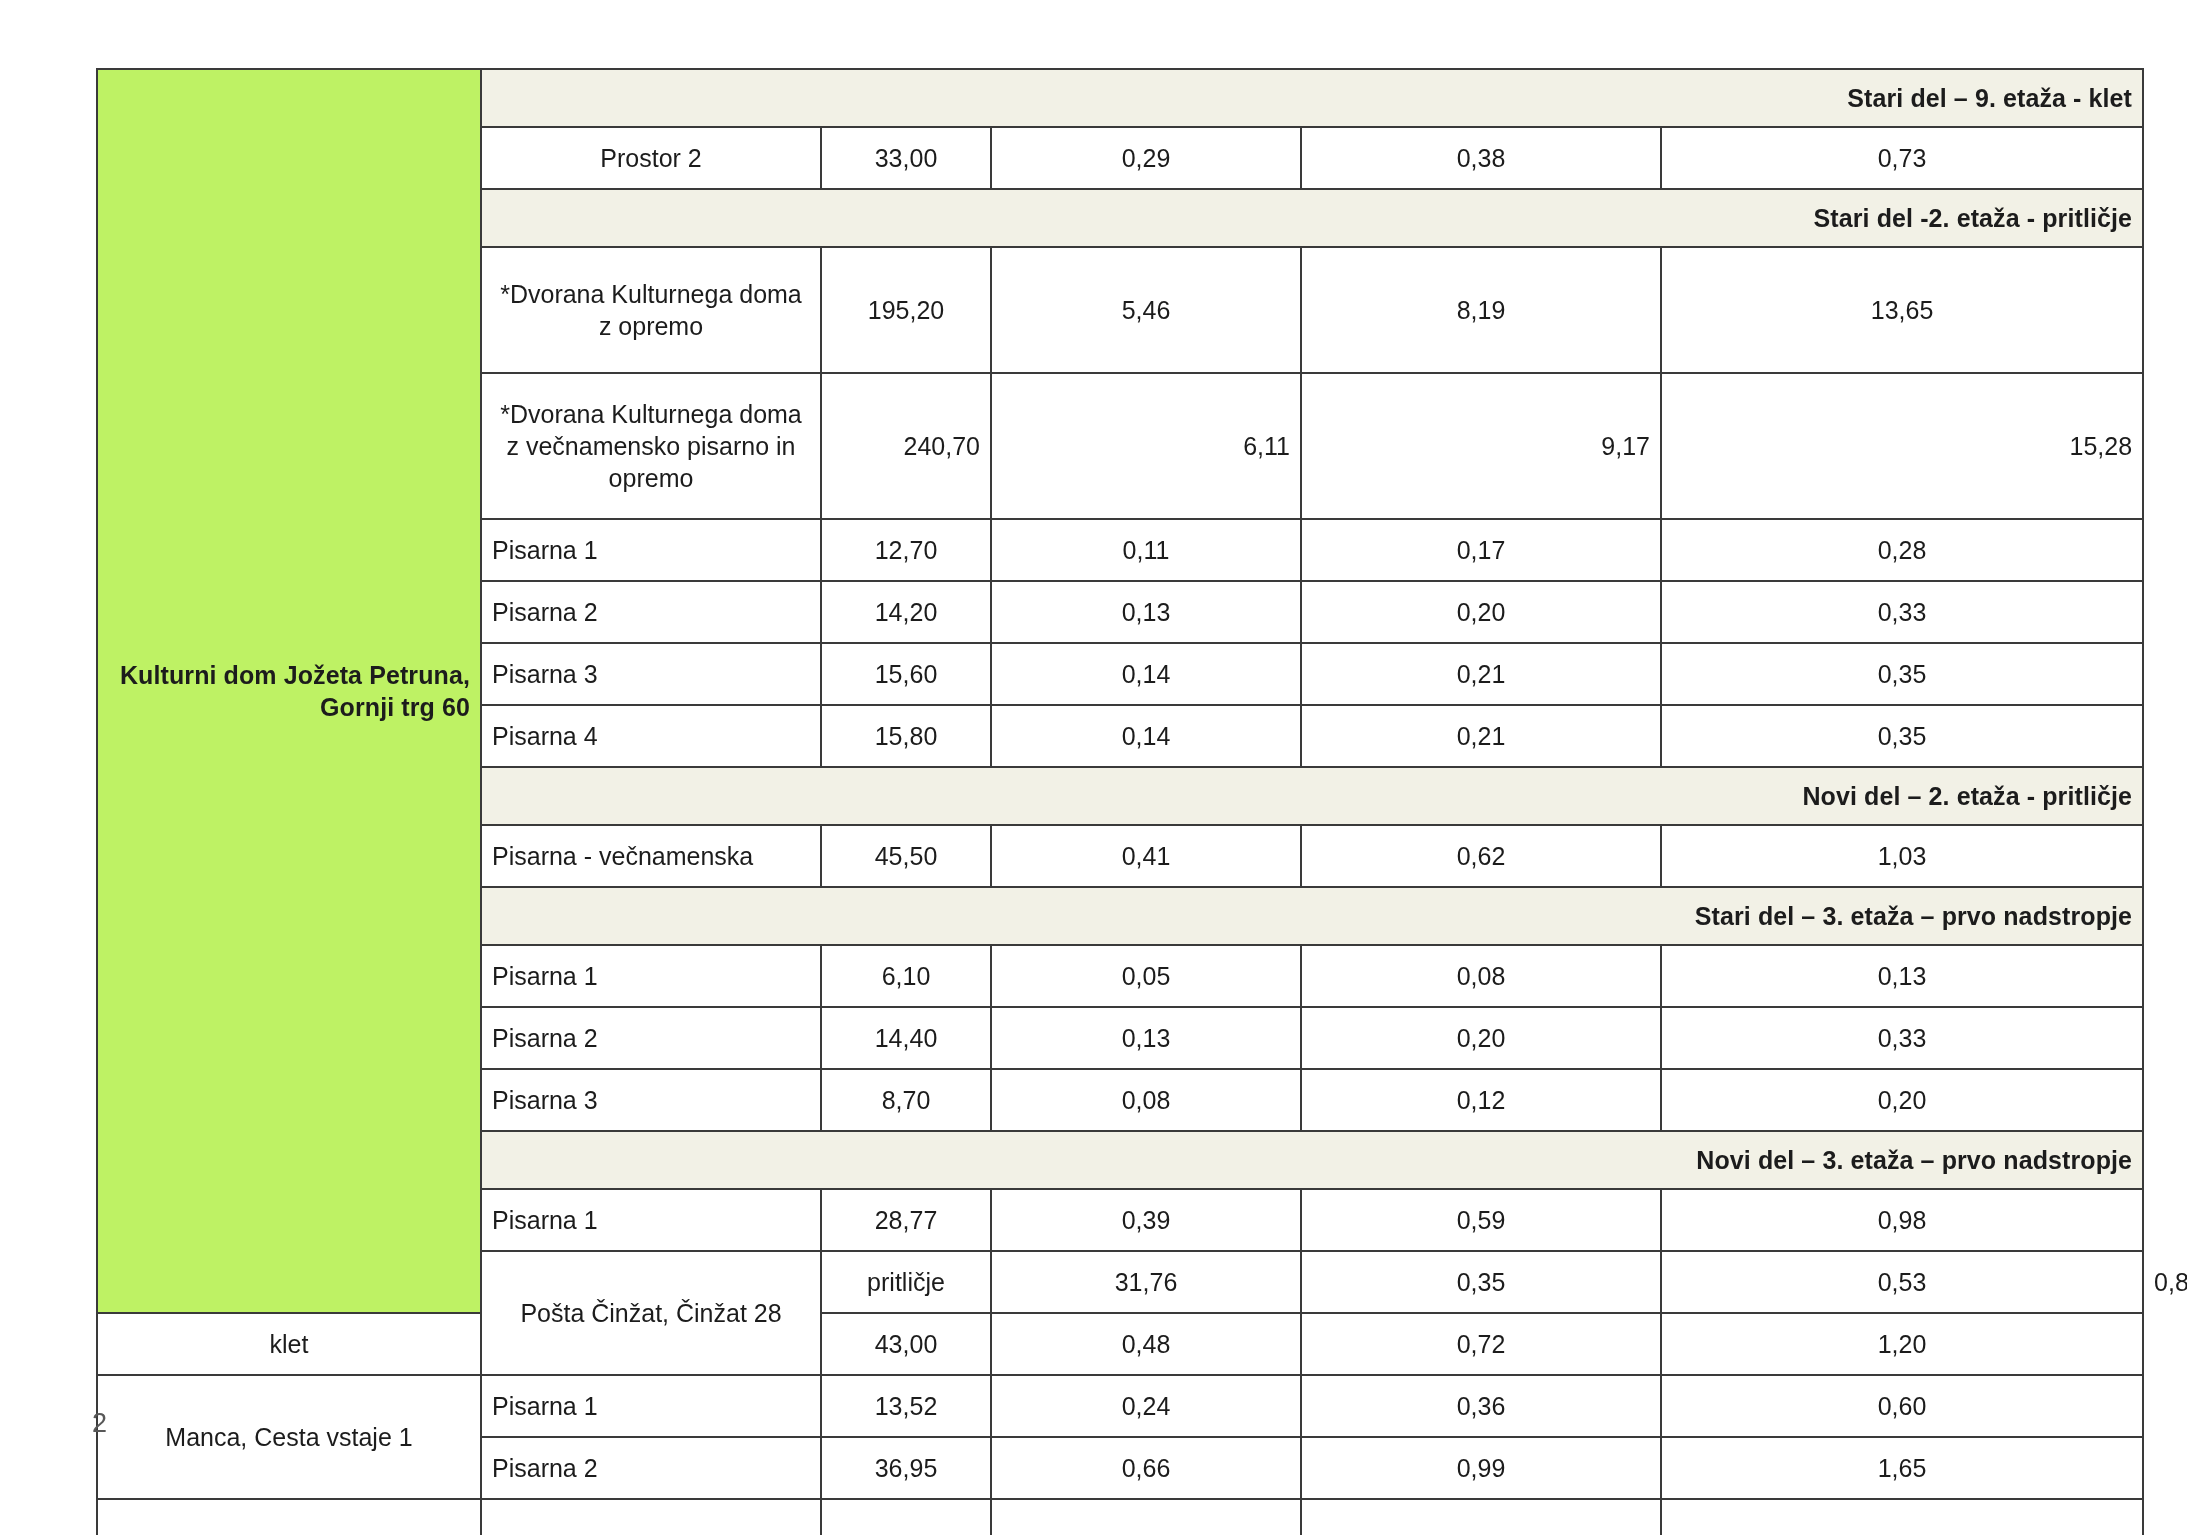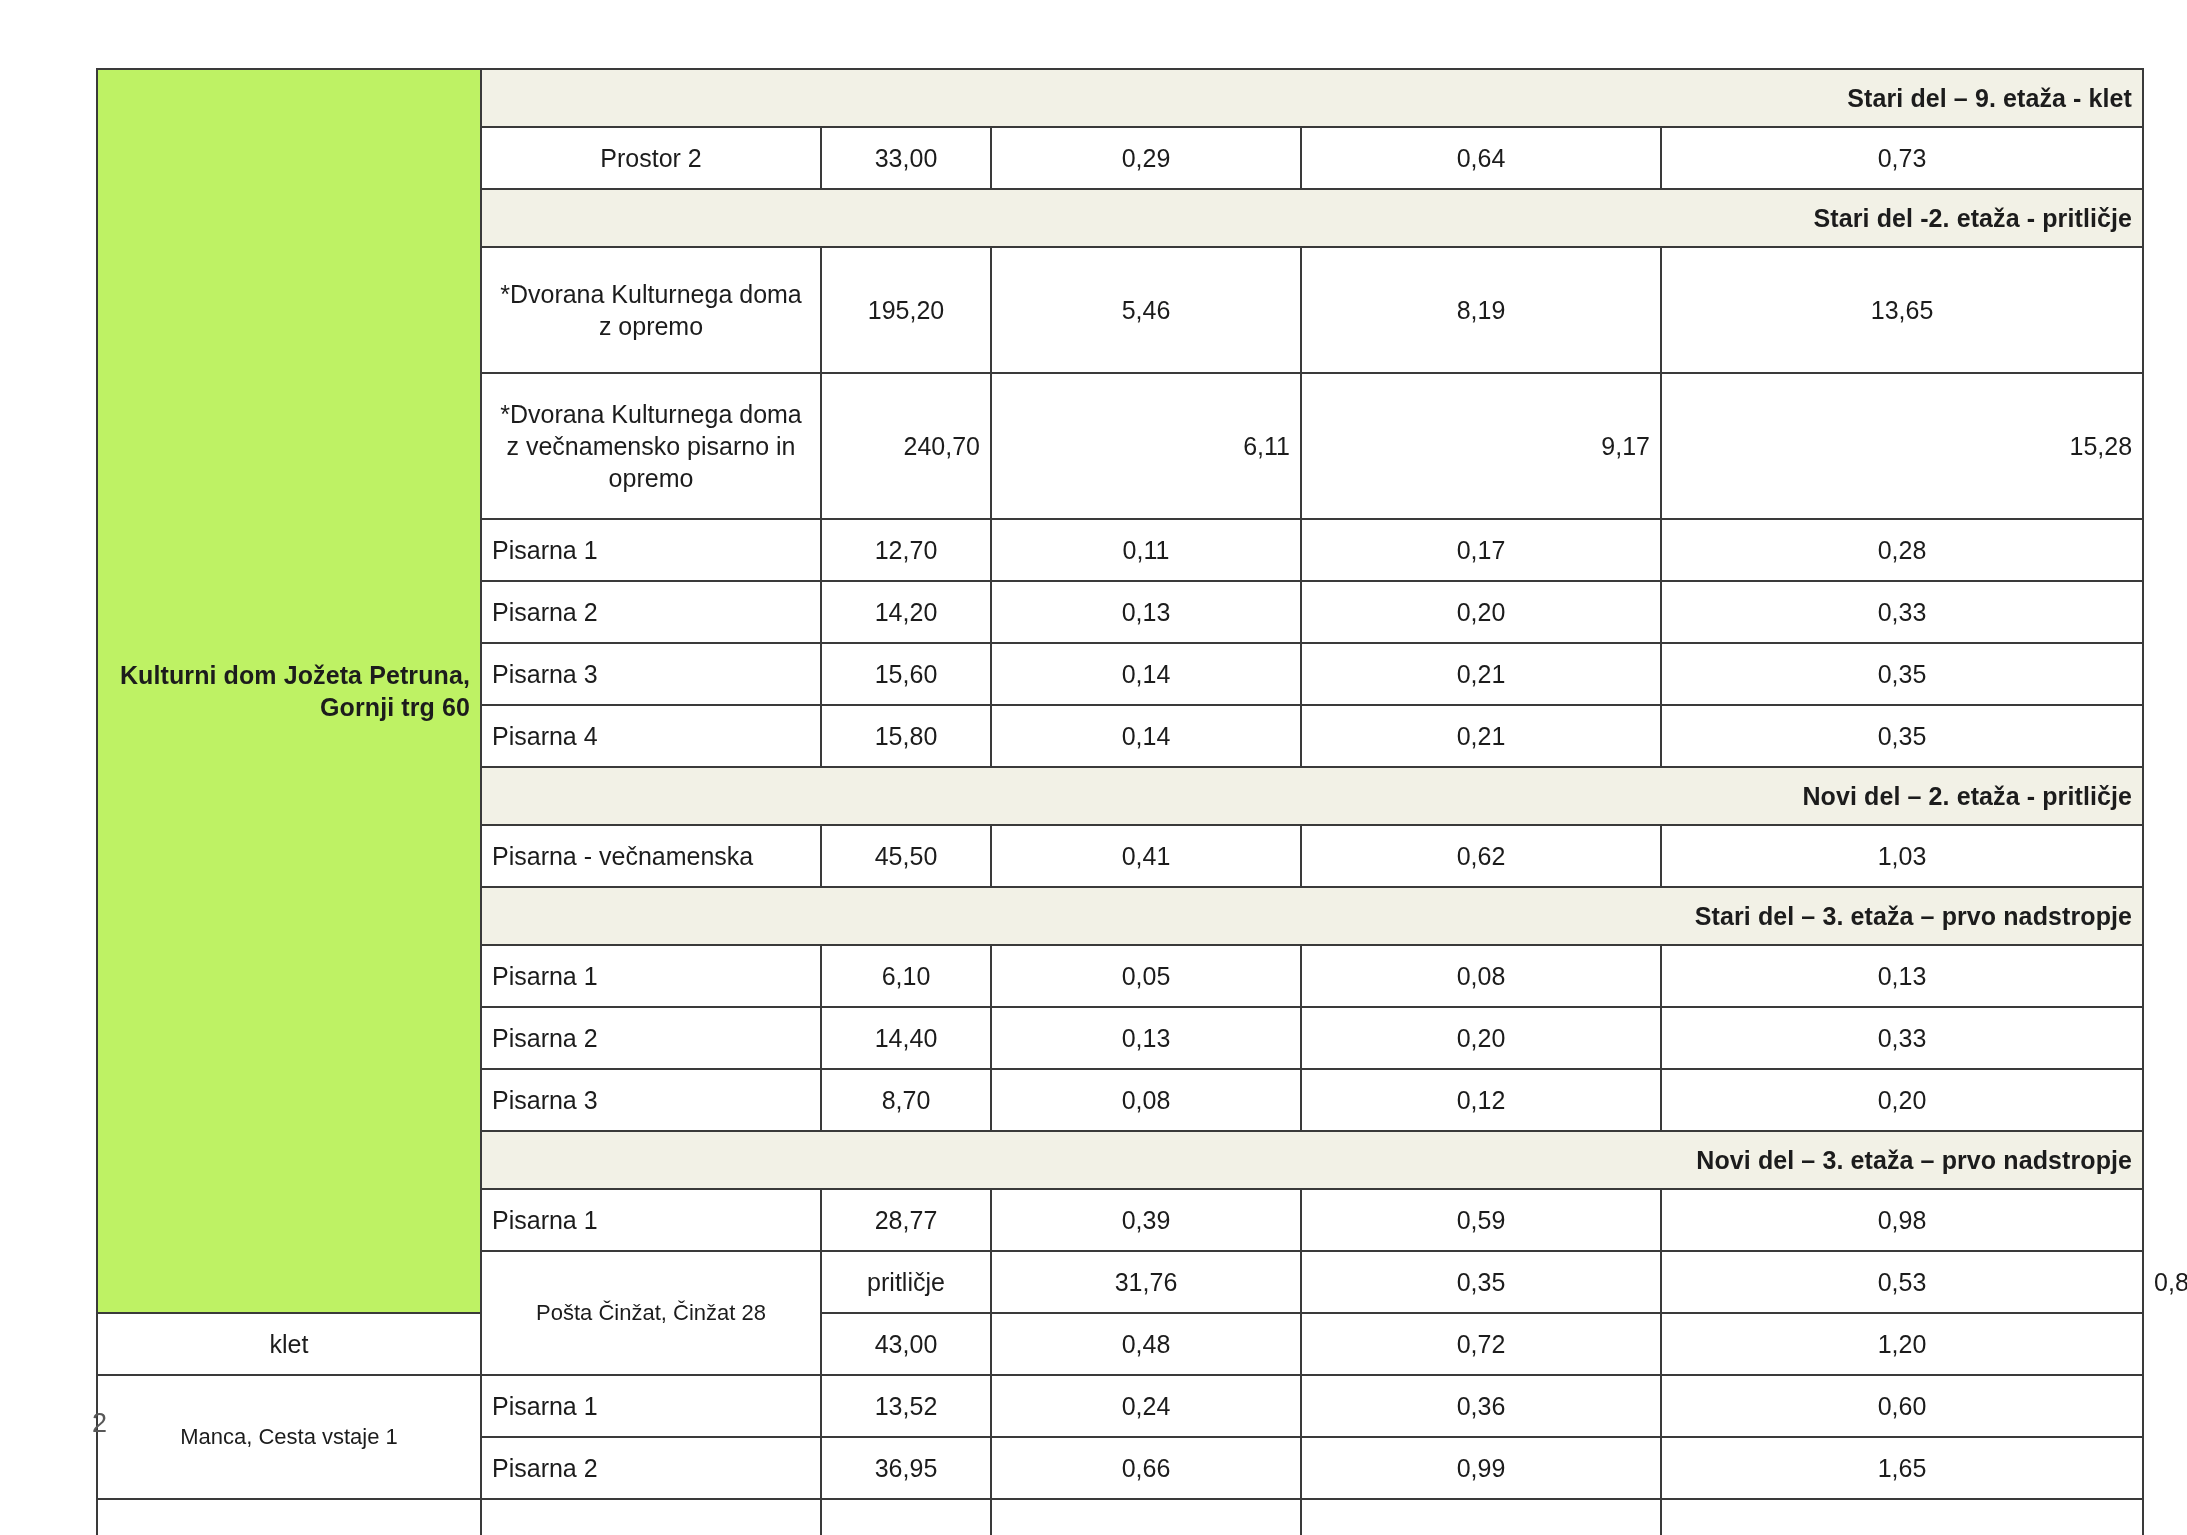--- a/index.html
+++ b/index.html
@@ -47,21 +47,21 @@
   col.c-facility { width: 384px; }
   col.c-space    { width: 340px; }
   col.c-area     { width: 170px; }
   col.c-p1       { width: 310px; }
   col.c-p2       { width: 360px; }
   col.c-p3       { width: 482px; }
 
   .facility-cell {
     text-align: center;
     vertical-align: middle;
-    font-size: 22px;
+    font-size: 25px;
   }
   .space-cell {
     text-align: left;
     white-space: nowrap;
     border-radius: 21px;
   }
   .space-cell.centered {
     text-align: center;
     white-space: normal;
   }
@@ -130,21 +130,21 @@
 
         <tr class="section-row row-sec">
           <td rowspan="18" class="facility-cell" style="background:#bef264;">Kulturni dom Jožeta Petruna, Gornji trg 60</td>
           <td colspan="5">Stari del – 9. etaža - klet</td>
         </tr>
 
         <tr class="row-std">
           <td class="space-cell centered">Prostor 2</td>
           <td class="num">33,00</td>
           <td class="num">0,29</td>
-          <td class="num">0,64</td>
+          <td class="num">0,38</td>
           <td class="num">0,73</td>
         </tr>
 
         <tr class="section-row row-sec">
           <td colspan="5">Stari del -2. etaža - pritličje</td>
         </tr>
 
         <tr class="tall-2">
           <td class="space-cell centered">*Dvorana Kulturnega doma z opremo</td>
           <td class="num">195,20</td>

